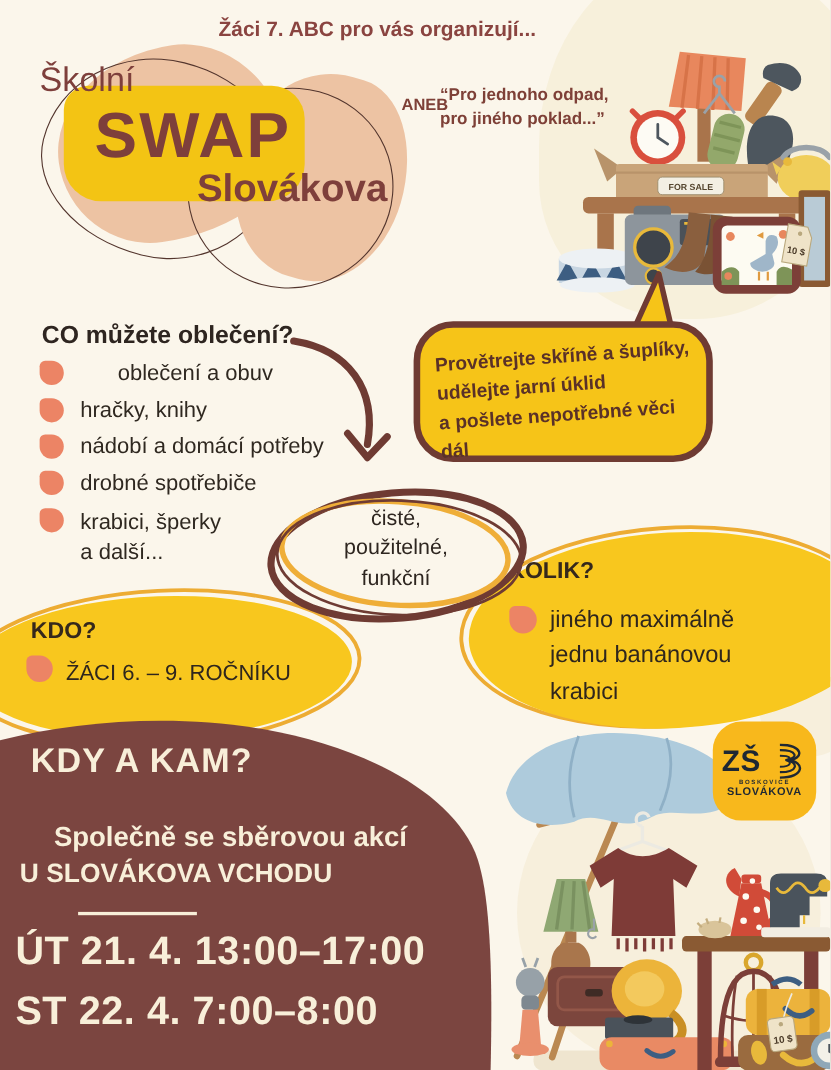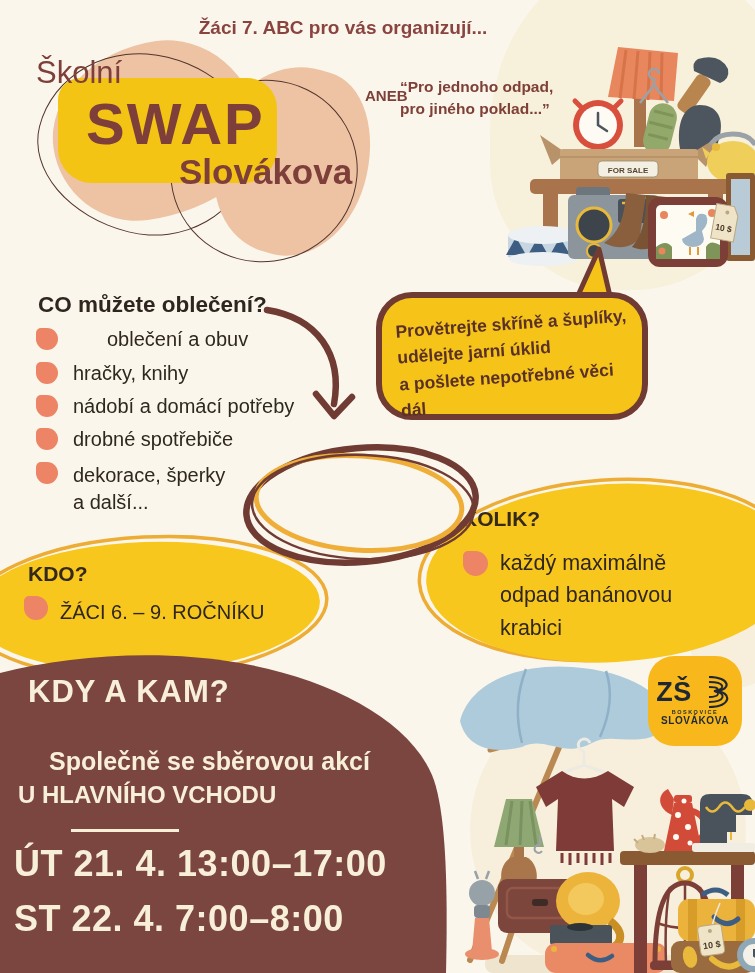--- a/index.html
+++ b/index.html
@@ -170,21 +170,21 @@
   <div class="abs bring-heading">CO můžete oblečení?</div>
   <div class="abs bullet" style="left:36px;top:328px;width:22px;height:22px;"></div>
   <div class="abs bring-item" style="left:73px;top:328px;margin-left:34px;">oblečení a obuv</div>
   <div class="abs bullet" style="left:36px;top:362px;width:22px;height:22px;"></div>
   <div class="abs bring-item" style="left:73px;top:362px;">hračky, knihy</div>
   <div class="abs bullet" style="left:36px;top:395px;width:22px;height:22px;"></div>
   <div class="abs bring-item" style="left:73px;top:395px;">nádobí a domácí potřeby</div>
   <div class="abs bullet" style="left:36px;top:428px;width:22px;height:22px;"></div>
   <div class="abs bring-item" style="left:73px;top:428px;">drobné spotřebiče</div>
   <div class="abs bullet" style="left:36px;top:462px;width:22px;height:22px;"></div>
-  <div class="abs bring-item preline" style="left:73px;top:462px;line-height:1.35;">dekorace, šperky
+  <div class="abs bring-item preline" style="left:73px;top:462px;line-height:1.35;">krabici, šperky
 a další...</div>
 
   <svg class="abs" style="left:255px;top:288px;" width="120" height="145" viewBox="0 0 120 145">
     <path d="M12,22 C62,30 88,66 79,116" stroke="#6F3B33" stroke-width="6.5" fill="none" stroke-linecap="round"></path>
     <path d="M79,128 L61,106 M79,128 L97,109" stroke="#6F3B33" stroke-width="6.5" fill="none" stroke-linecap="round"></path>
   </svg>
 
   <svg class="abs" style="left:555px;top:243px;" width="70" height="72" viewBox="0 0 70 72">
     <path d="M16,68 L44,6 L58,66 Z" fill="#F6C418" stroke="#6F3B33" stroke-width="5" stroke-linejoin="round"></path>
   </svg>
@@ -192,42 +192,45 @@
   <div class="abs bubble-text preline">Provětrejte skříně a šuplíky,
 udělejte jarní úklid
 a pošlete nepotřebné věci dál</div>
 
   <svg class="abs" style="left:412px;top:468px;" width="343 " height="210" viewBox="0 0 343 210">
     <ellipse cx="195" cy="102" rx="188" ry="90" fill="none" stroke="#EDAC33" stroke-width="3.5" transform="rotate(-4 195 102)"></ellipse>
   </svg>
   <div class="abs yellow-blob" style="left:426px;top:484px;width:372px;height:178px;transform:rotate(-3deg);"></div>
   <div class="abs blob-heading" style="left:462px;top:507px;">KOLIK?</div>
   <div class="abs bullet" style="left:463px;top:551px;width:25px;height:25px;"></div>
-  <div class="abs blob-item" style="left:500px;top:547px;width:205px;">každý maximálně odpad banánovou krabici</div>
+  <div class="abs blob-item" style="left:500px;top:547px;width:205px;">jiného maximálně jednu banánovou krabici</div>
 
   <svg class="abs" style="left:-35px;top:530px;" width="370" height="155" viewBox="0 0 370 155">
     <ellipse cx="182" cy="77" rx="180" ry="70" fill="none" stroke="#EDAC33" stroke-width="3.5" transform="rotate(-3 182 77)"></ellipse>
   </svg>
   <div class="abs yellow-blob" style="left:-28px;top:542px;width:348px;height:130px;transform:rotate(-2deg);"></div>
   <div class="abs blob-heading" style="left:28px;top:562px;">KDO?</div>
   <div class="abs bullet" style="left:24px;top:596px;width:24px;height:24px;"></div>
   <div class="abs blob-item" style="left:60px;top:597px;font-size:20px;">ŽÁCI 6. – 9. ROČNÍKU</div>
 
   <svg class="abs" style="left:236px;top:436px;" width="250" height="138" viewBox="0 0 250 138">
     <ellipse cx="125" cy="69" rx="115" ry="57" fill="#FBF6EB" stroke="#6F3B33" stroke-width="6.5" transform="rotate(-5 125 69)"></ellipse>
     <ellipse cx="123" cy="67" rx="103" ry="47" fill="none" stroke="#EFAE38" stroke-width="5" transform="rotate(4 123 67)"></ellipse>
     <ellipse cx="127" cy="71" rx="111" ry="52" fill="none" stroke="#6F3B33" stroke-width="2.5" transform="rotate(2 127 71)"></ellipse>
   </svg>
+  <div class="abs cond-text preline">čisté,
+použitelné,
+funkční</div>
 
   <svg class="abs" style="left:0px;top:645px;" width="470" height="328" viewBox="0 0 470 328">
     <path d="M0,28 C70,10 160,4 240,18 C330,34 408,74 432,130 C446,164 448,240 446,328 L0,328 Z" fill="#7B4540"></path>
   </svg>
   <div class="abs cream kdy-heading">KDY A KAM?</div>
   <div class="abs cream kdy-line1">Společně se sběrovou akcí</div>
-  <div class="abs cream kdy-line2">U HLAVNÍHO VCHODU</div>
+  <div class="abs cream kdy-line2">U SLOVÁKOVA VCHODU</div>
   <div class="abs kdy-divider"></div>
   <div class="abs cream kdy-time" style="left:14px;top:843px;">ÚT 21. 4. 13:00–17:00</div>
   <div class="abs cream kdy-time" style="left:14px;top:898px;">ST 22. 4. 7:00–8:00</div>
 
   <svg class="abs" style="left:430px;top:655px;" width="325" height="318" viewBox="0 0 325 318">
     <ellipse cx="178" cy="175" rx="138" ry="142" fill="#F7EFDC"></ellipse>
     <rect x="55" y="300" width="270" height="18" rx="8" fill="#EFE5CF"></rect>
 
     <g>
       <path d="M150,42 L40,305" stroke="#BA8851" stroke-width="6" stroke-linecap="round"></path>

